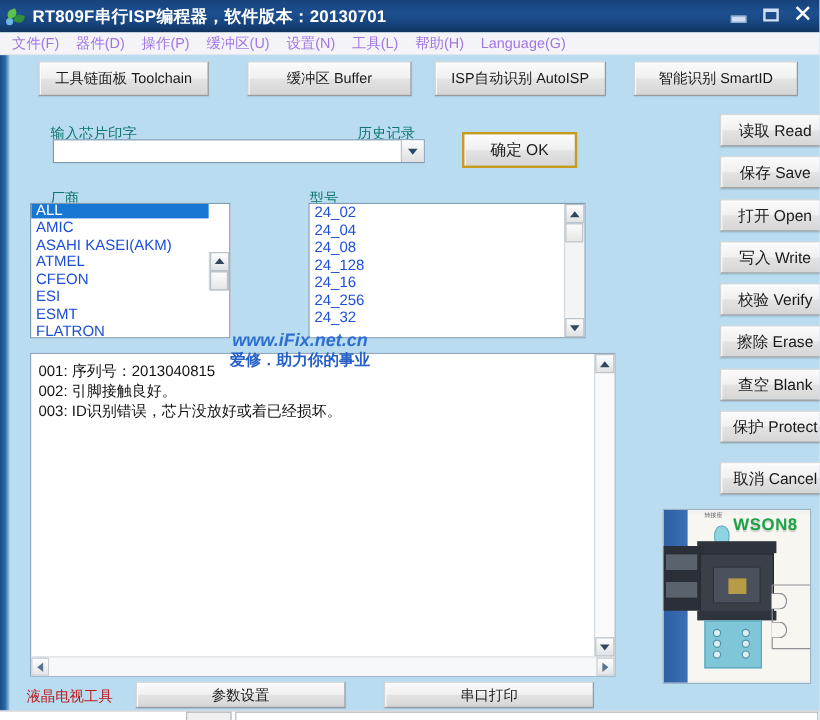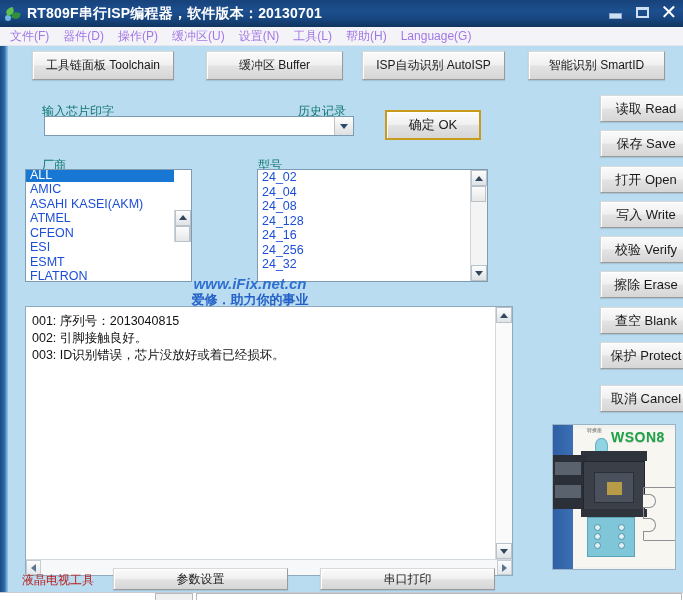--- a/index.html
+++ b/index.html
@@ -306,21 +306,21 @@
     font-size: 13px;
     font-weight: bold;
     color: #2460c8;
     line-height: 15px;
     font-family: "Liberation Sans", sans-serif;
   }
 
   
   #log-panel {
     position: absolute;
-    left: 25px; top: 306px;
+    left: 25px; top: 294px;
     width: 488px; height: 270px;
     background: #ffffff;
     border: 1px solid #8fa9bd;
     box-sizing: border-box;
     display: flex;
     flex-direction: column;
   }
   .log-row { display: flex; flex: 1; min-height: 0; }
   .log-text {
     flex: 1;

